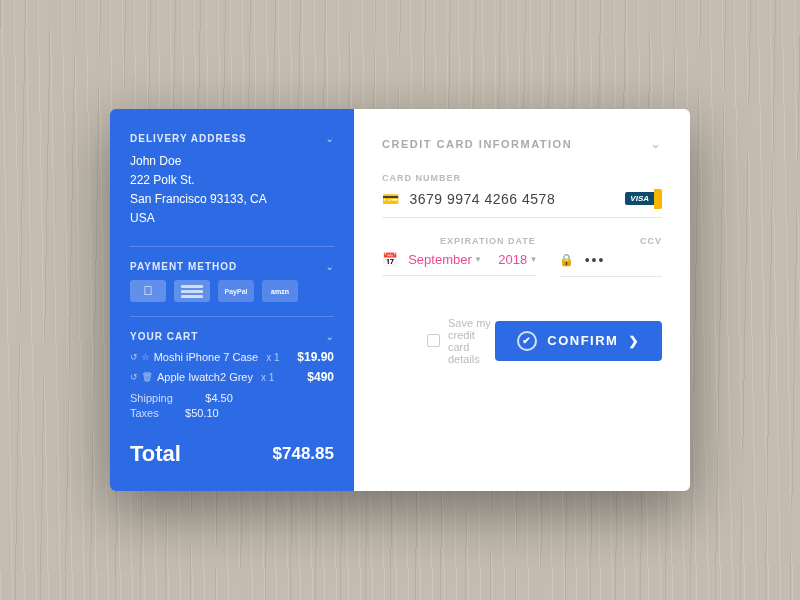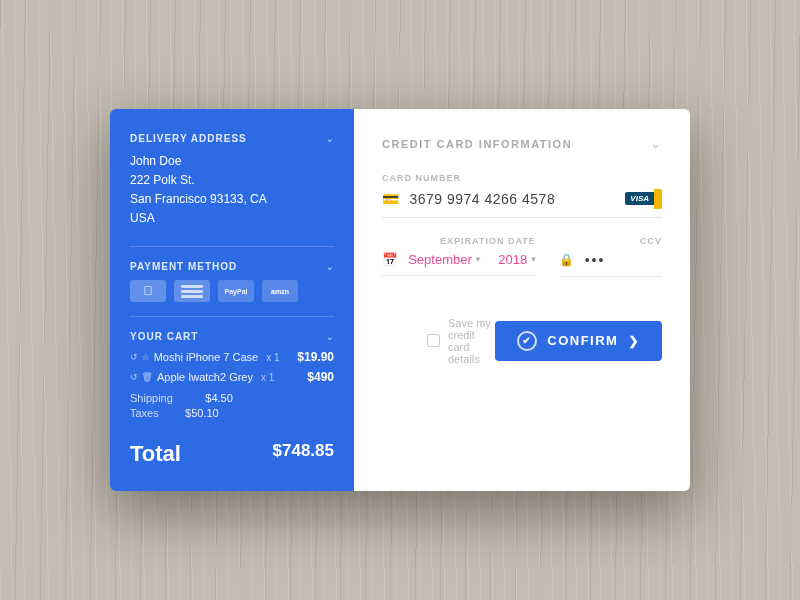--- a/index.html
+++ b/index.html
@@ -216,20 +216,21 @@
 
     .cart-summary-value {
       color: rgba(255,255,255,0.9);
       min-width: 40px;
       text-align: right;
     }
 
     .total-row {
       display: flex;
       justify-content: space-between;
+      align-items: center;
       margin-top: 12px;
       padding-top: 10px;
     }
 
     .total-label {
       font-size: 22px;
       font-weight: 700;
       color: white;
     }
 

